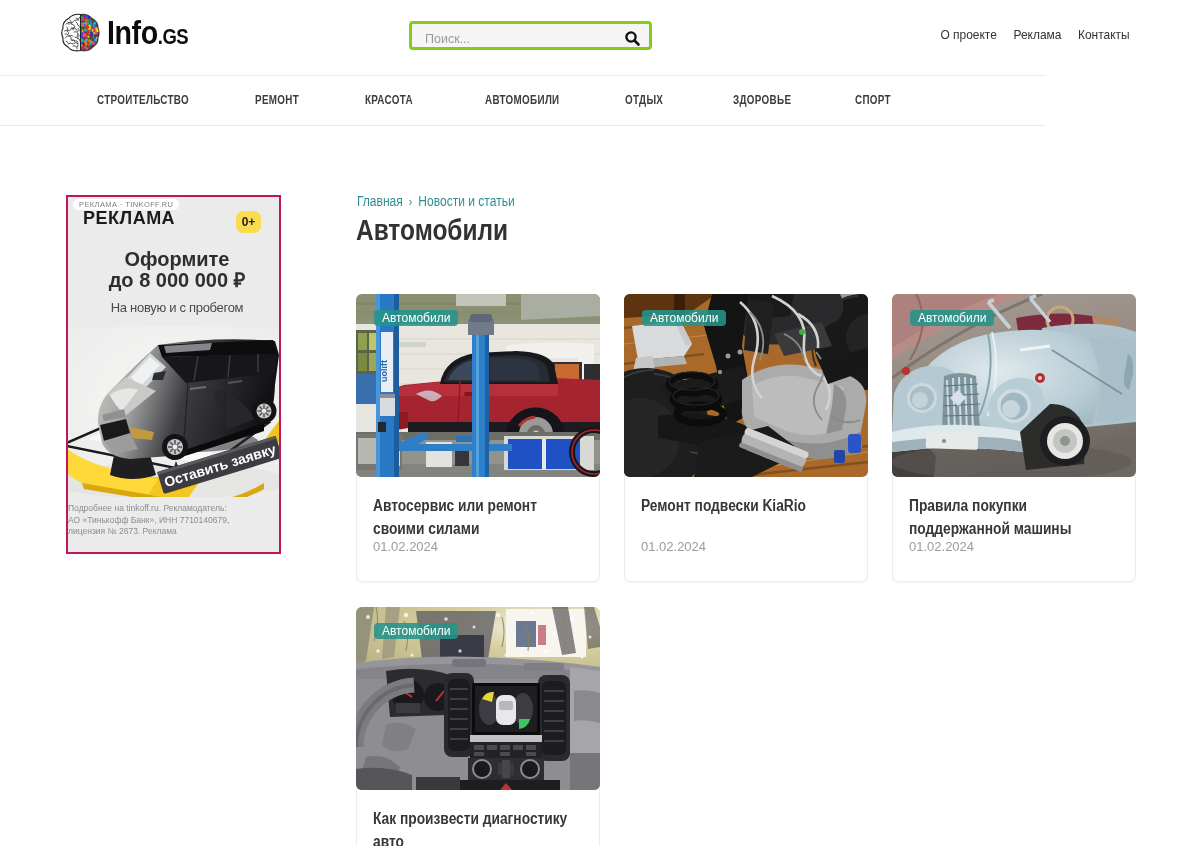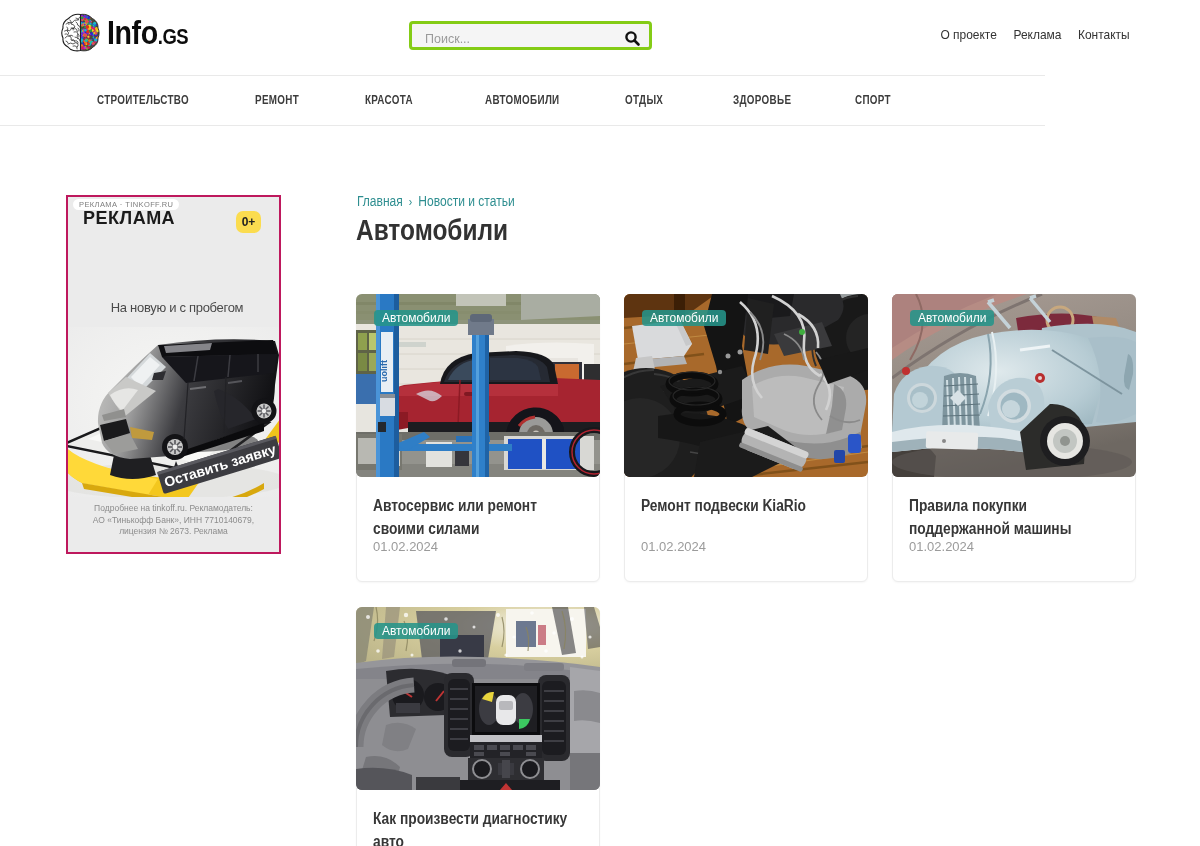--- a/index.html
+++ b/index.html
@@ -296,20 +296,21 @@
   <span class="item" style="left:485px">АВТОМОБИЛИ</span>
   <span class="item" style="left:625px">ОТДЫХ</span>
   <span class="item" style="left:733px">ЗДОРОВЬЕ</span>
   <span class="item" style="left:855px">СПОРТ</span>
 </div>
 
 <div id="ad">
   <div id="adPill">РЕКЛАМА · TINKOFF.RU</div>
   <div id="adLogo">РЕКЛАМА</div>
   <div id="adAge">0+</div>
+  <div id="adT1">Оформите<br>до 8 000 000 ₽</div>
   <div id="adT2">На новую и с пробегом</div>
   <svg id="adCar" style="position:absolute;left:0;top:130px" width="211" height="170" viewBox="0 0 211 170">
     <defs>
       <radialGradient id="glow" cx="0.5" cy="0.45" r="0.75">
         <stop offset="0" stop-color="#f7f7f5"></stop>
           <stop offset="1" stop-color="#ebebeb"></stop>
       </radialGradient>
       <linearGradient id="carside" x1="0" y1="0" x2="1" y2="0.2">
         <stop offset="0" stop-color="#c9c9c7"></stop>
           <stop offset="0.28" stop-color="#a0a0a0"></stop>
@@ -375,21 +376,21 @@
     <path d="M160,56 l14,-2" stroke="#55555a" stroke-width="2"></path>
     <path d="M98,44 l-12,2 -2,7 11,0 Z" fill="#2e2e32"></path>
 
     <polygon points="100,158 108,134 118,159" fill="#232327"></polygon>
     <g transform="rotate(-17 150 139)">
       <rect x="90" y="127" width="124" height="23" rx="2" fill="#3c3c41"></rect>
       <rect x="90" y="127" width="124" height="3" fill="#5a5a60"></rect>
       <text x="152" y="144" text-anchor="middle" font-family="Liberation Sans" font-size="14" font-weight="bold" fill="#fff">Оставить заявку</text>
     </g>
   </svg>
-  <div style="position:absolute;left:0;top:306px;width:100%;text-align:center;font-size:8.5px;color:#8c8c8c;line-height:11.5px;">
+  <div style="position:absolute;left:0;top:306px;width:100%;font-size:8.5px;color:#8c8c8c;line-height:11.5px;">
     Подробнее на tinkoff.ru. Рекламодатель:<br>
     АО «Тинькофф Банк», ИНН 7710140679,<br>
     лицензия № 2673. Реклама
   </div>
 </div>
 
 <div id="crumbs">Главная<span class="sep">›</span>Новости и статьи</div>
 <div id="h1">Автомобили</div>
 
 <div class="card" id="c1">

